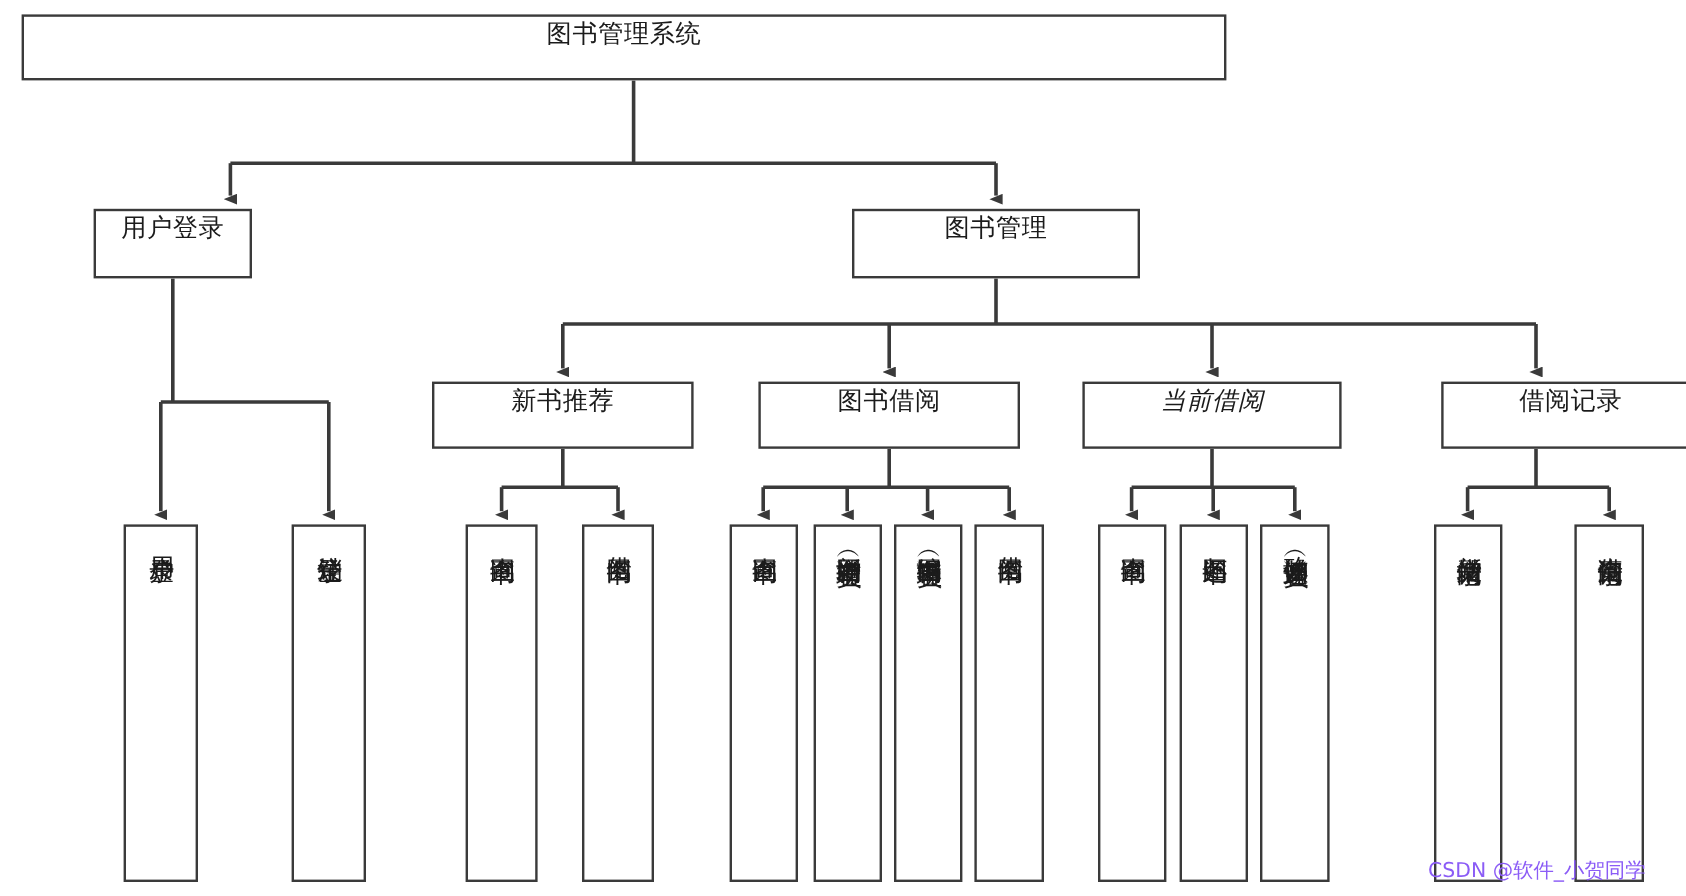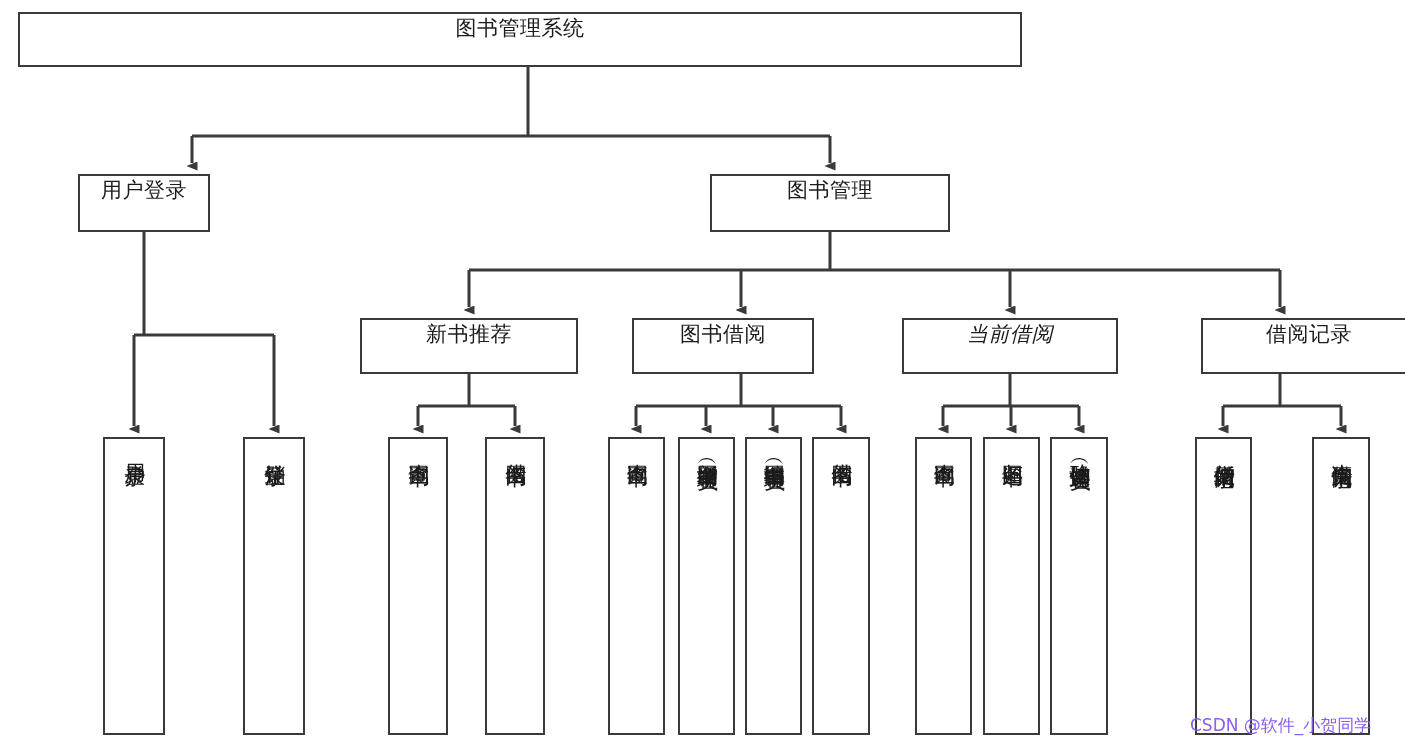--- a/index.html
+++ b/index.html
@@ -126,21 +126,21 @@
   <div class="node horizontal" style="left:78px;top:174px;width:132px;height:58px;">
     <span class="label">用户登录</span>
   </div>
   <div class="node horizontal" style="left:360px;top:318px;width:218px;height:56px;">
     <span class="label">新书推荐</span>
   </div>
 
   <div class="node horizontal" style="left:710px;top:174px;width:240px;height:58px;">
     <span class="label">图书管理</span>
   </div>
-  <div class="node horizontal" style="left:632px;top:318px;width:182px;height:56px;">
+  <div class="node horizontal" style="left:632px;top:318px;width:218px;height:56px;">
     <span class="label">图书借阅</span>
   </div>
   <div class="node horizontal" style="left:902px;top:318px;width:216px;height:56px;font-style:italic;">
     <span class="label">当前借阅</span>
   </div>
   <div class="node horizontal" style="left:1155px;top:318px;width:216px;height:56px;margin-left:46px;">
     <span class="label">借阅记录</span>
   </div>
 
   <div class="node vertical" style="left:103px;top:437px;width:62px;height:298px;">

